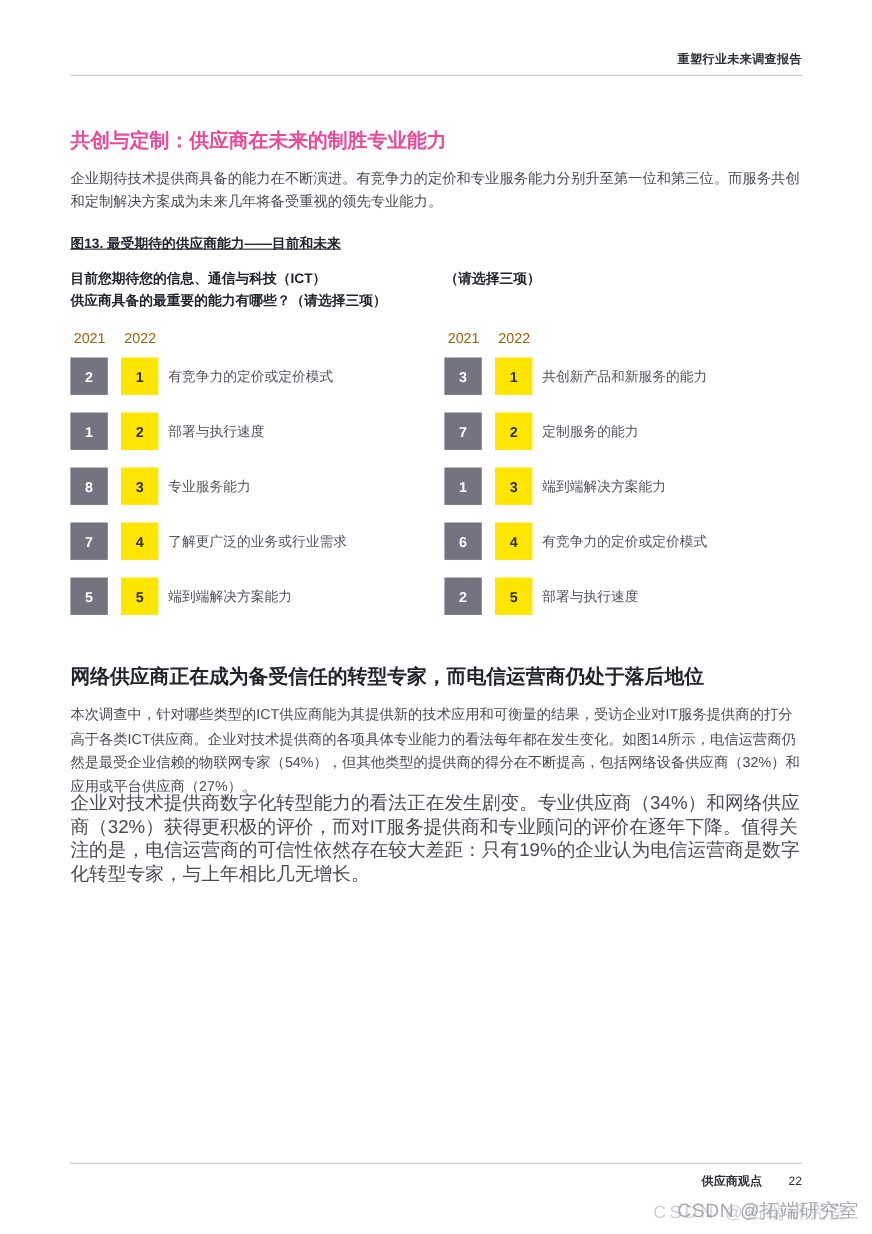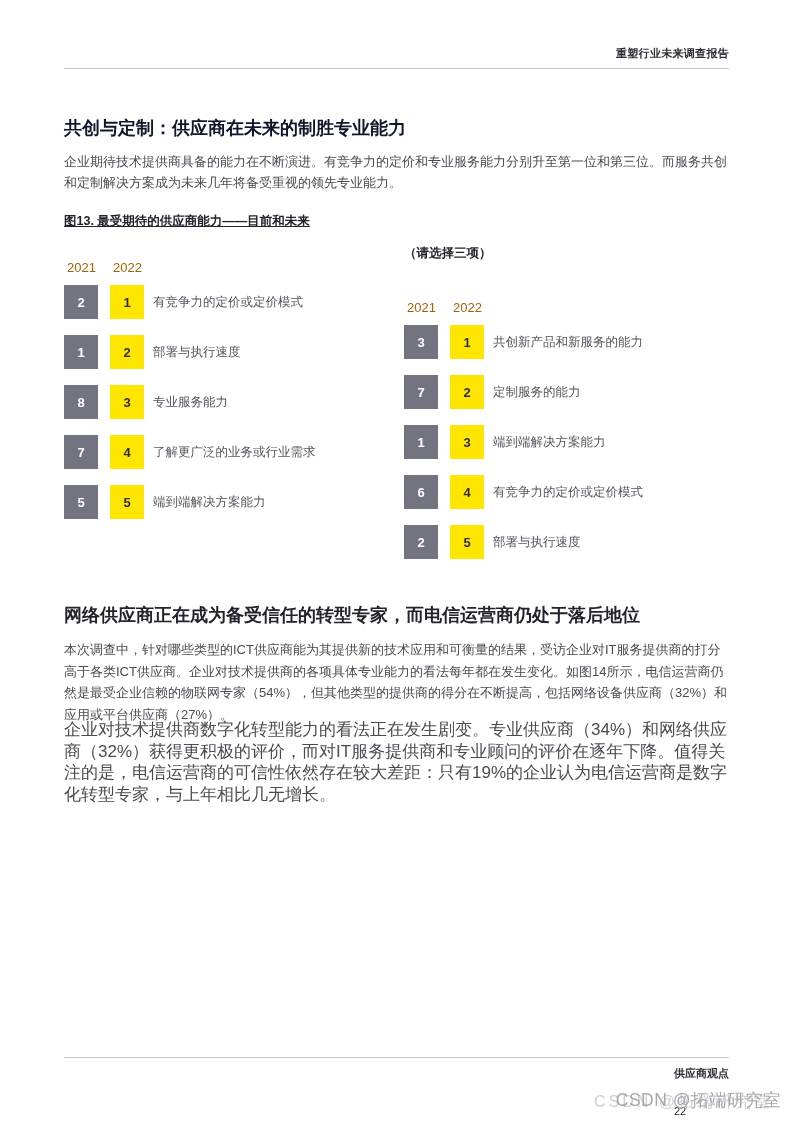--- a/index.html
+++ b/index.html
@@ -31,21 +31,21 @@
   .rule-top { top: 68px; }
   .rule-bottom { top: 1057px; }
 
   .sec1-title {
     position: absolute;
     top: 116px;
     left: 64px;
     right: 64px;
     font-size: 18px;
     font-weight: bold;
-    color: #0f172a;
+    color: #ec4899;
   }
   .sec1-intro {
     position: absolute;
     top: 151px;
     left: 64px;
     width: 668px;
     font-size: 13px;
     line-height: 21px;
     color: #4a4a55;
   }
@@ -138,21 +138,20 @@
     color: #4a4a55;
   }
   .page-footer {
     position: absolute;
     top: 1066px;
     right: 64px;
     display: flex;
     align-items: baseline;
     gap: 24px;
     font-size: 11px;
-    flex-direction: column;
   }
   .footer-label { font-weight: bold; color: #2e2e38; }
   .footer-page  { color: #2e2e38; }
   .watermark {
     position: absolute;
     top: 1088px;
     right: 12px;
     font-size: 17.5px;
     color: #a7a7b0;
     letter-spacing: 0.5px;
@@ -174,20 +173,24 @@
 
 <div class="page-header-title">重塑行业未来调查报告</div>
 <div class="rule rule-top"></div>
 
 <h1 class="sec1-title">共创与定制：供应商在未来的制胜专业能力</h1>
 <p class="sec1-intro">企业期待技术提供商具备的能力在不断演进。有竞争力的定价和专业服务能力分别升至第一位和第三位。而服务共创和定制解决方案成为未来几年将备受重视的领先专业能力。</p>
 
 <div class="figure-caption">图13. 最受期待的供应商能力——目前和未来</div>
 
 <div class="column column-left">
+  <div class="question">
+    <div>目前您期待您的信息、通信与科技（ICT）</div>
+    <div>供应商具备的最重要的能力有哪些？（请选择三项）</div>
+  </div>
   <div class="years">
     <span class="year-2021">2021</span>
     <span class="year-2022">2022</span>
   </div>
   <div class="rank-rows">
     <div class="rank-row">
       <span class="rank rank-2021">2</span>
       <span class="rank rank-2022">1</span>
       <span class="rank-label">有竞争力的定价或定价模式</span>
     </div>

